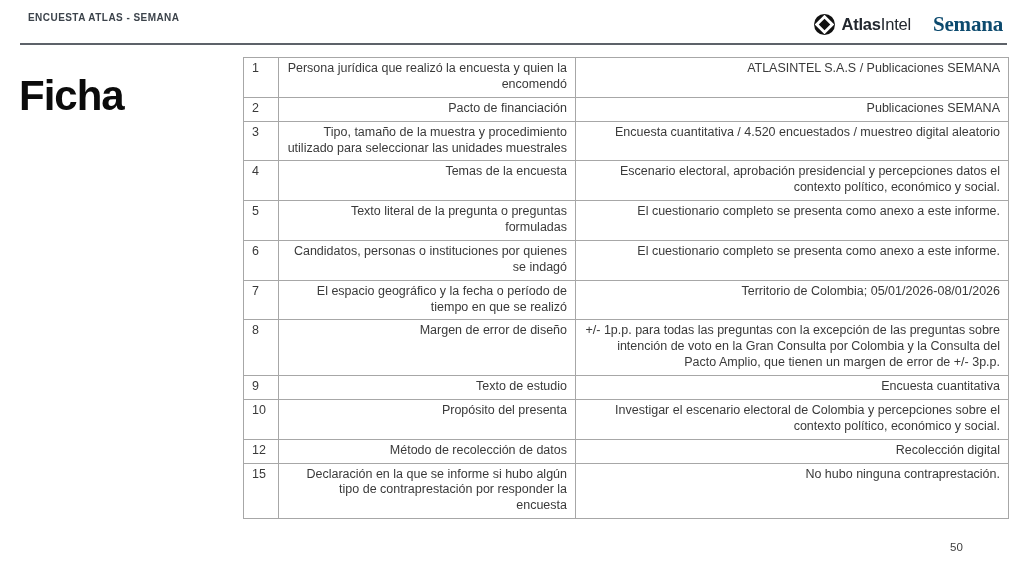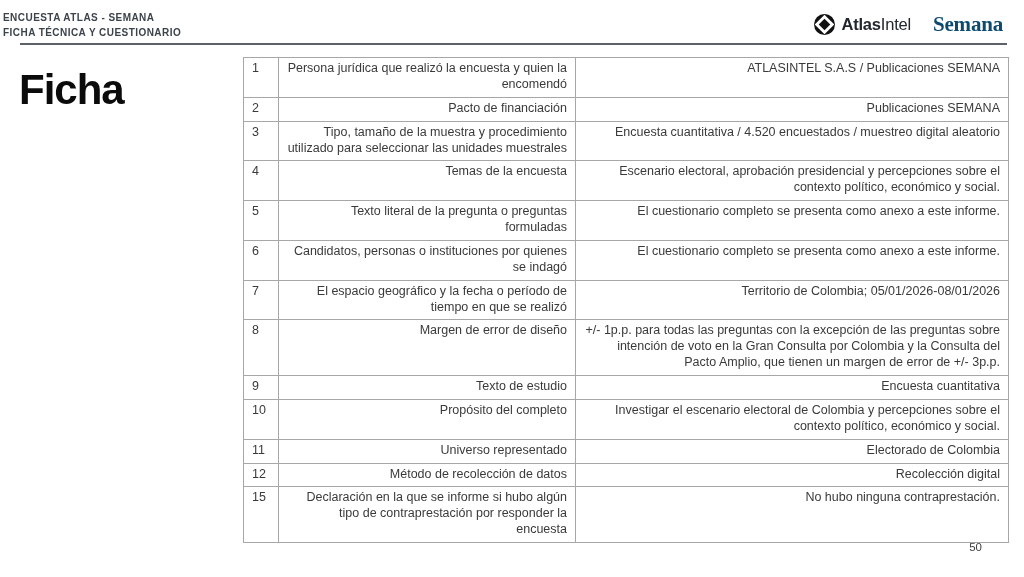--- a/index.html
+++ b/index.html
@@ -11,21 +11,21 @@
   .slide {
     position: relative;
     width: 1024px;
     height: 577px;
     background: #ffffff;
     overflow: hidden;
   }
   
   .kicker {
     position: absolute;
-    left: 3px;
+    left: 28px;
     top: 11px;
     font-size: 10px;
     font-weight: 700;
     letter-spacing: 0.45px;
     color: #3c434b;
     line-height: 1.45;
   }
   
   .brandbar {
     position: absolute;
@@ -61,21 +61,21 @@
     left: 20px;
     right: 17px;
     top: 43px;
     height: 2px;
     background: #5d6269;
   }
   
   .page-title {
     position: absolute;
     left: 19px;
-    top: 61px;
+    top: 67px;
     font-size: 42px;
     font-weight: 800;
     color: #0b0b0b;
     letter-spacing: -1px;
     line-height: 1.37;
   }
   
   .ficha-table {
     position: absolute;
     left: 243px;
@@ -94,33 +94,32 @@
     word-wrap: break-word;
     text-align: right;
   }
   .ficha-table td.cell-num { text-align: left; }
   
   .page-number {
     position: absolute;
     left: 950px;
     top: 541px;
     width: 32px;
-    text-align: right;
+    text-align: left;
     font-size: 11.5px;
     color: #3f3f3f;
   }
 </style>
 </head>
 <body>
 
 <div class="slide">
 
   <div class="kicker">
     <div>ENCUESTA ATLAS - SEMANA</div>
-    <div>FICHA TÉCNICA Y CUESTIONARIO</div>
   </div>
 
   <div class="brandbar">
     <div class="atlas">
       <svg class="atlas-mark" viewBox="0 0 24 24" aria-hidden="true">
         <circle cx="12" cy="12" r="12" fill="#111111"></circle>
         <path d="M12 0.8 L23.2 12 L12 23.2 L0.8 12 Z" fill="#ffffff"></path>
         <path d="M12 5.4 L18.6 12 L12 18.6 L5.4 12 Z" fill="#111111"></path>
       </svg>
       <span class="atlas-text"><span class="bold">Atlas</span><span>Intel</span></span>
@@ -156,21 +155,21 @@
 
         <tr>
           <td class="cell-num">3</td>
           <td class="cell-label">Tipo, tamaño de la muestra y procedimiento utilizado para seleccionar las unidades muestrales</td>
           <td class="cell-value">Encuesta cuantitativa / 4.520 encuestados / muestreo digital aleatorio</td>
         </tr>
 
         <tr>
           <td class="cell-num">4</td>
           <td class="cell-label">Temas de la encuesta</td>
-          <td class="cell-value">Escenario electoral, aprobación presidencial y percepciones sobre el contexto político, económico y social.</td>
+          <td class="cell-value">Escenario electoral, aprobación presidencial y percepciones datos el contexto político, económico y social.</td>
         </tr>
 
         <tr>
           <td class="cell-num">5</td>
           <td class="cell-label">Texto literal de la pregunta o preguntas formuladas</td>
           <td class="cell-value">El cuestionario completo se presenta como anexo a este informe.</td>
         </tr>
 
         <tr>
           <td class="cell-num">6</td>
@@ -191,29 +190,24 @@
         </tr>
 
         <tr>
           <td class="cell-num">9</td>
           <td class="cell-label">Texto de estudio</td>
           <td class="cell-value">Encuesta cuantitativa</td>
         </tr>
 
         <tr>
           <td class="cell-num">10</td>
-          <td class="cell-label">Propósito del completo</td>
+          <td class="cell-label">Propósito del presenta</td>
           <td class="cell-value">Investigar el escenario electoral de Colombia y percepciones sobre el contexto político, económico y social.</td>
         </tr>
 
-        <tr>
-          <td class="cell-num">11</td>
-          <td class="cell-label">Universo representado</td>
-          <td class="cell-value">Electorado de Colombia</td>
-        </tr>
 
         <tr>
           <td class="cell-num">12</td>
           <td class="cell-label">Método de recolección de datos</td>
           <td class="cell-value">Recolección digital</td>
         </tr>
 
 
 
         <tr>

